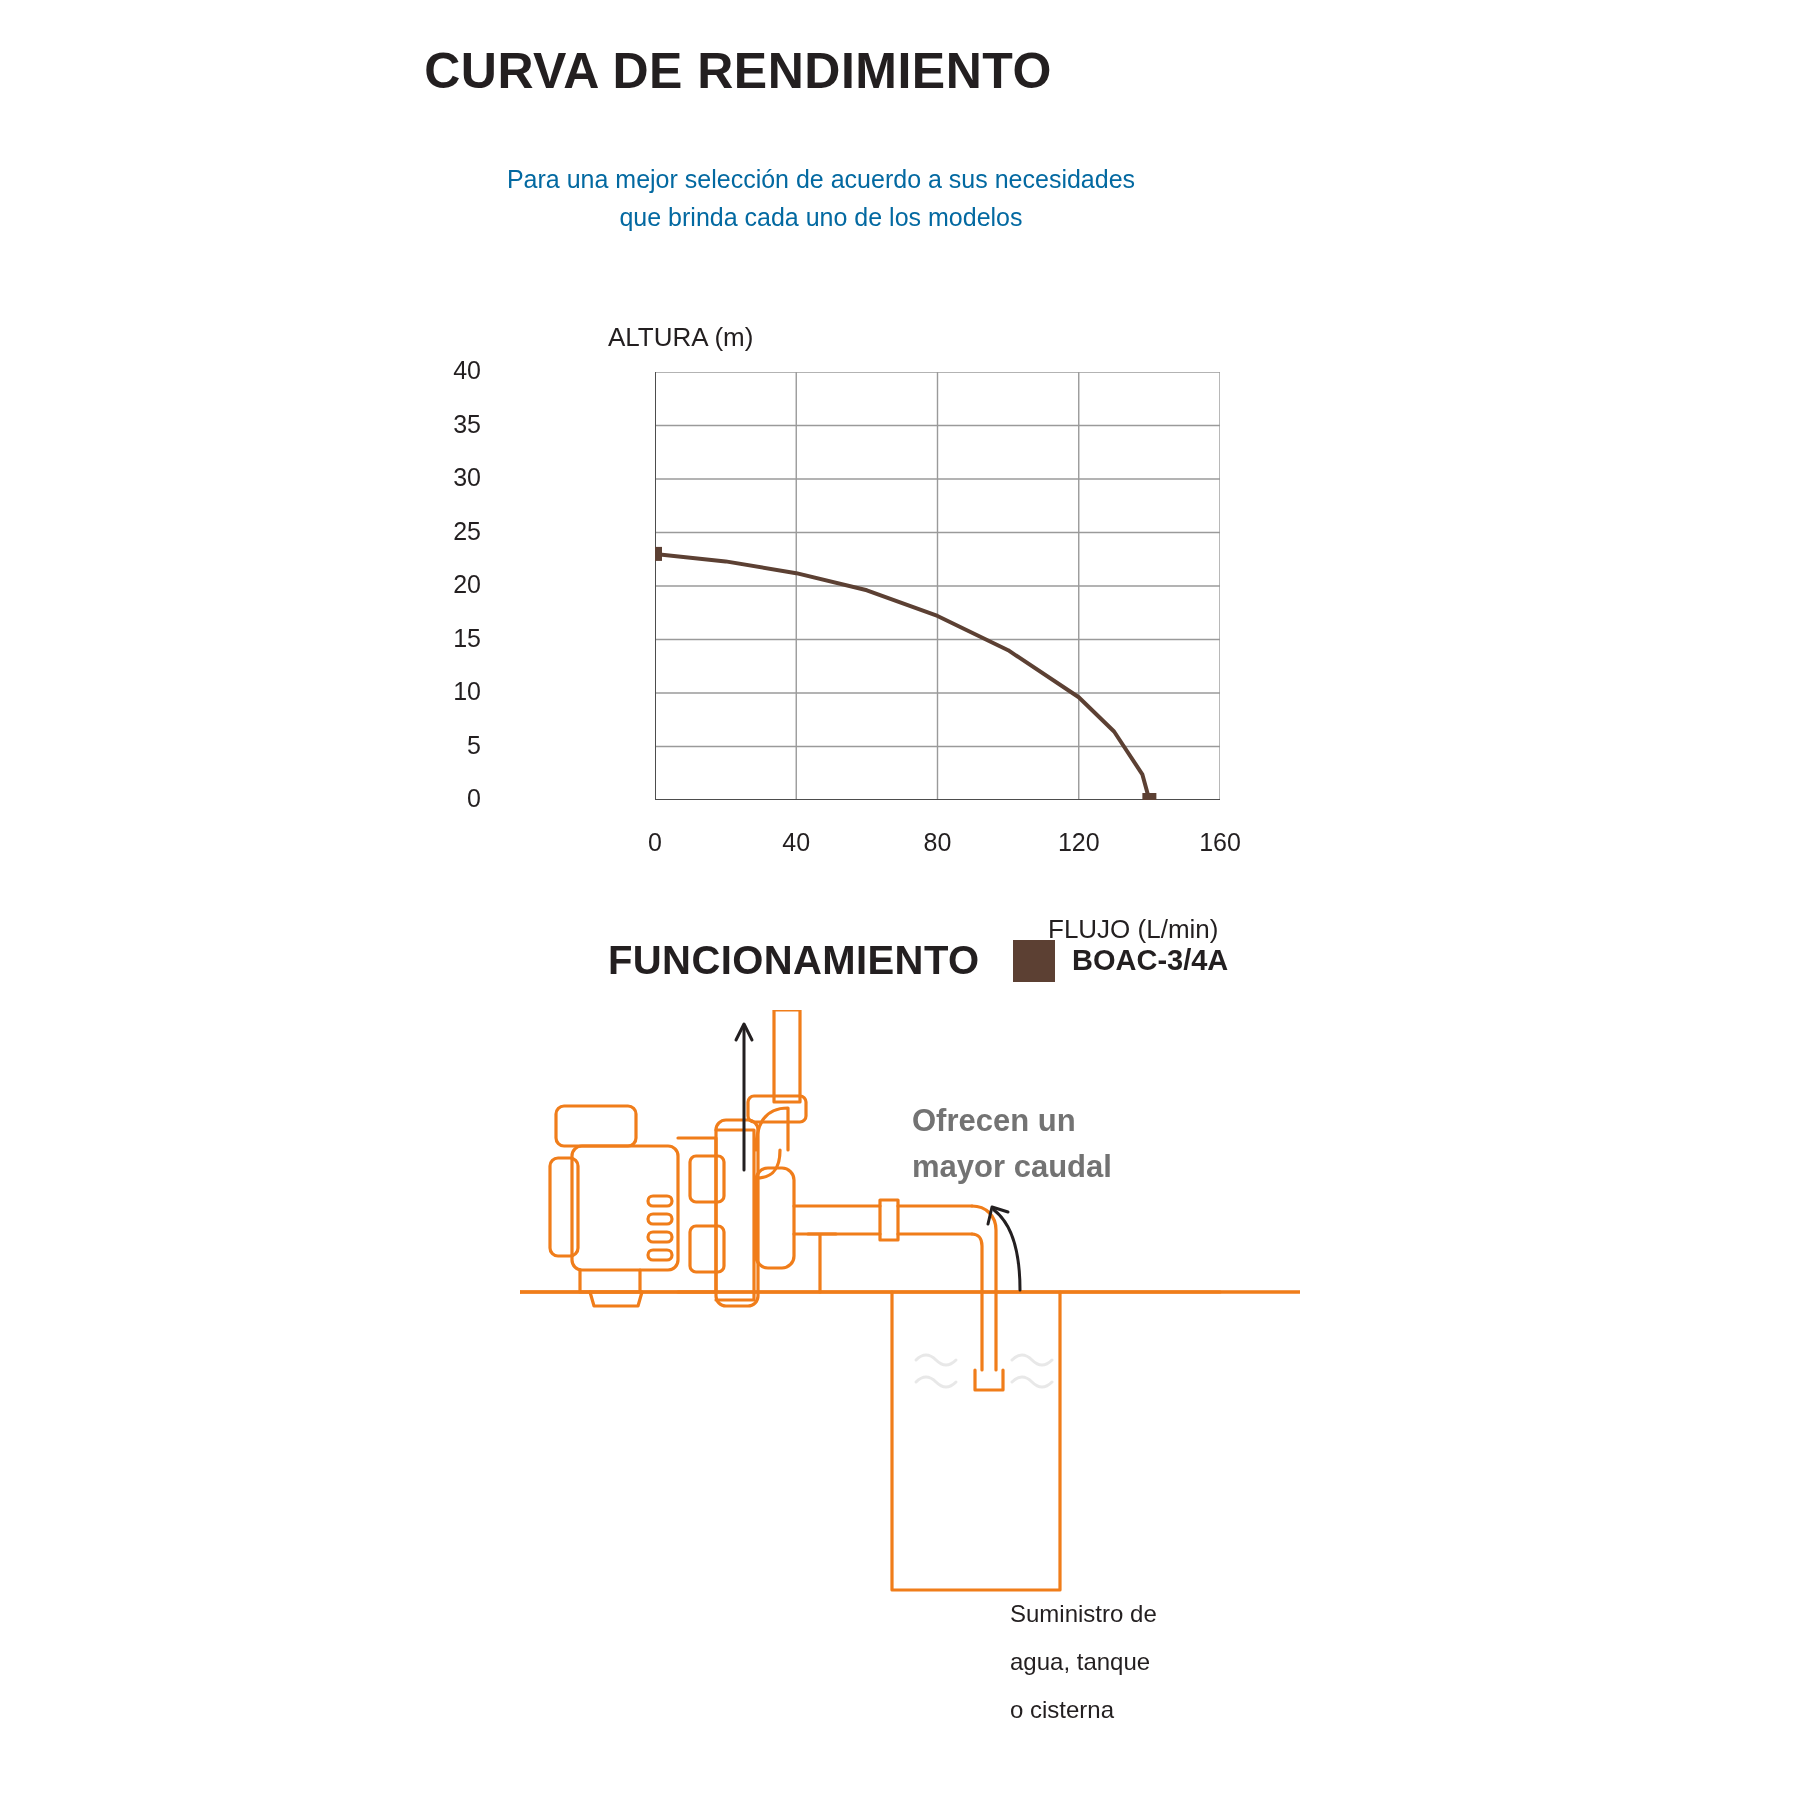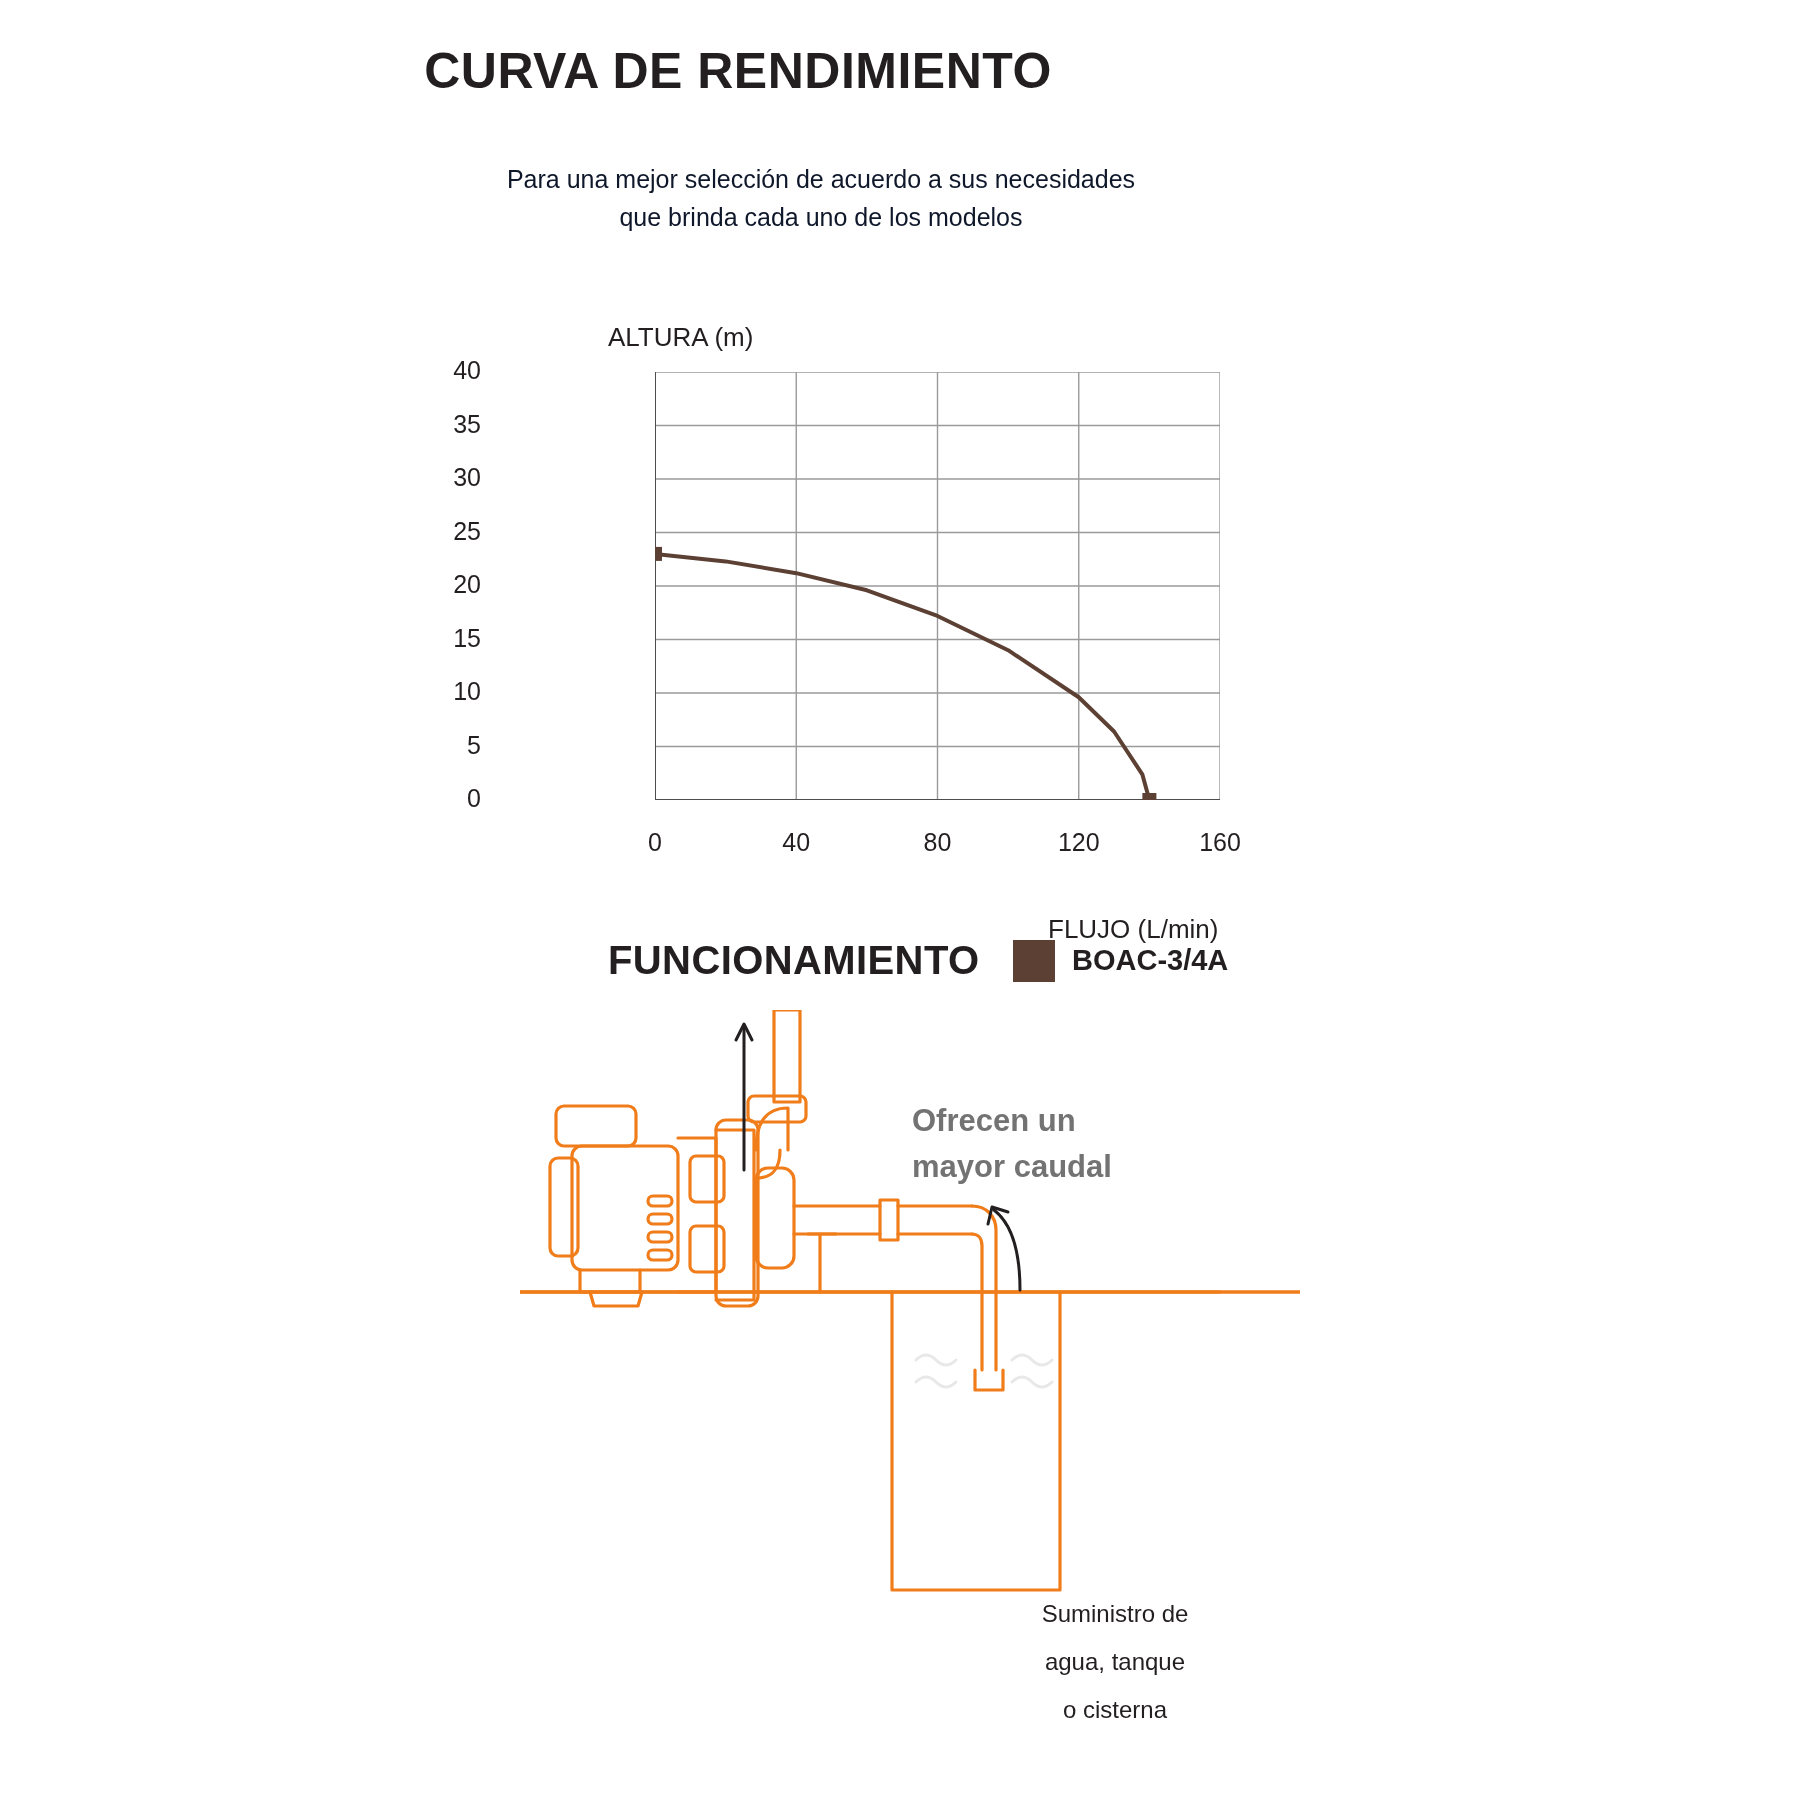--- a/index.html
+++ b/index.html
@@ -33,21 +33,21 @@
     color: #231f20;
   }
   .subtitle {
     position: absolute;
     top: 160px;
     left: 0;
     width: 1642px;
     text-align: center;
     font-size: 25px;
     line-height: 38px;
-    color: #0f172a;
+    color: #0369a1;
   }
   .subtitle b { font-weight: bold; }
 
   
   .chart-area {
     position: absolute;
     left: 0;
     top: 0;
     width: 1636px;
     height: 1800px;
@@ -131,21 +131,20 @@
     font-size: 31px;
     font-weight: bold;
     line-height: 46px;
     color: #737373;
   }
   .tank-label {
     position: absolute;
     left: 1010px;
     top: 1590px;
     width: 210px;
-    text-align: center;
     font-size: 24px;
     line-height: 48px;
     color: #231f20;
   }
 </style>
 </head>
 <body>
 
 <div class="page">
 

